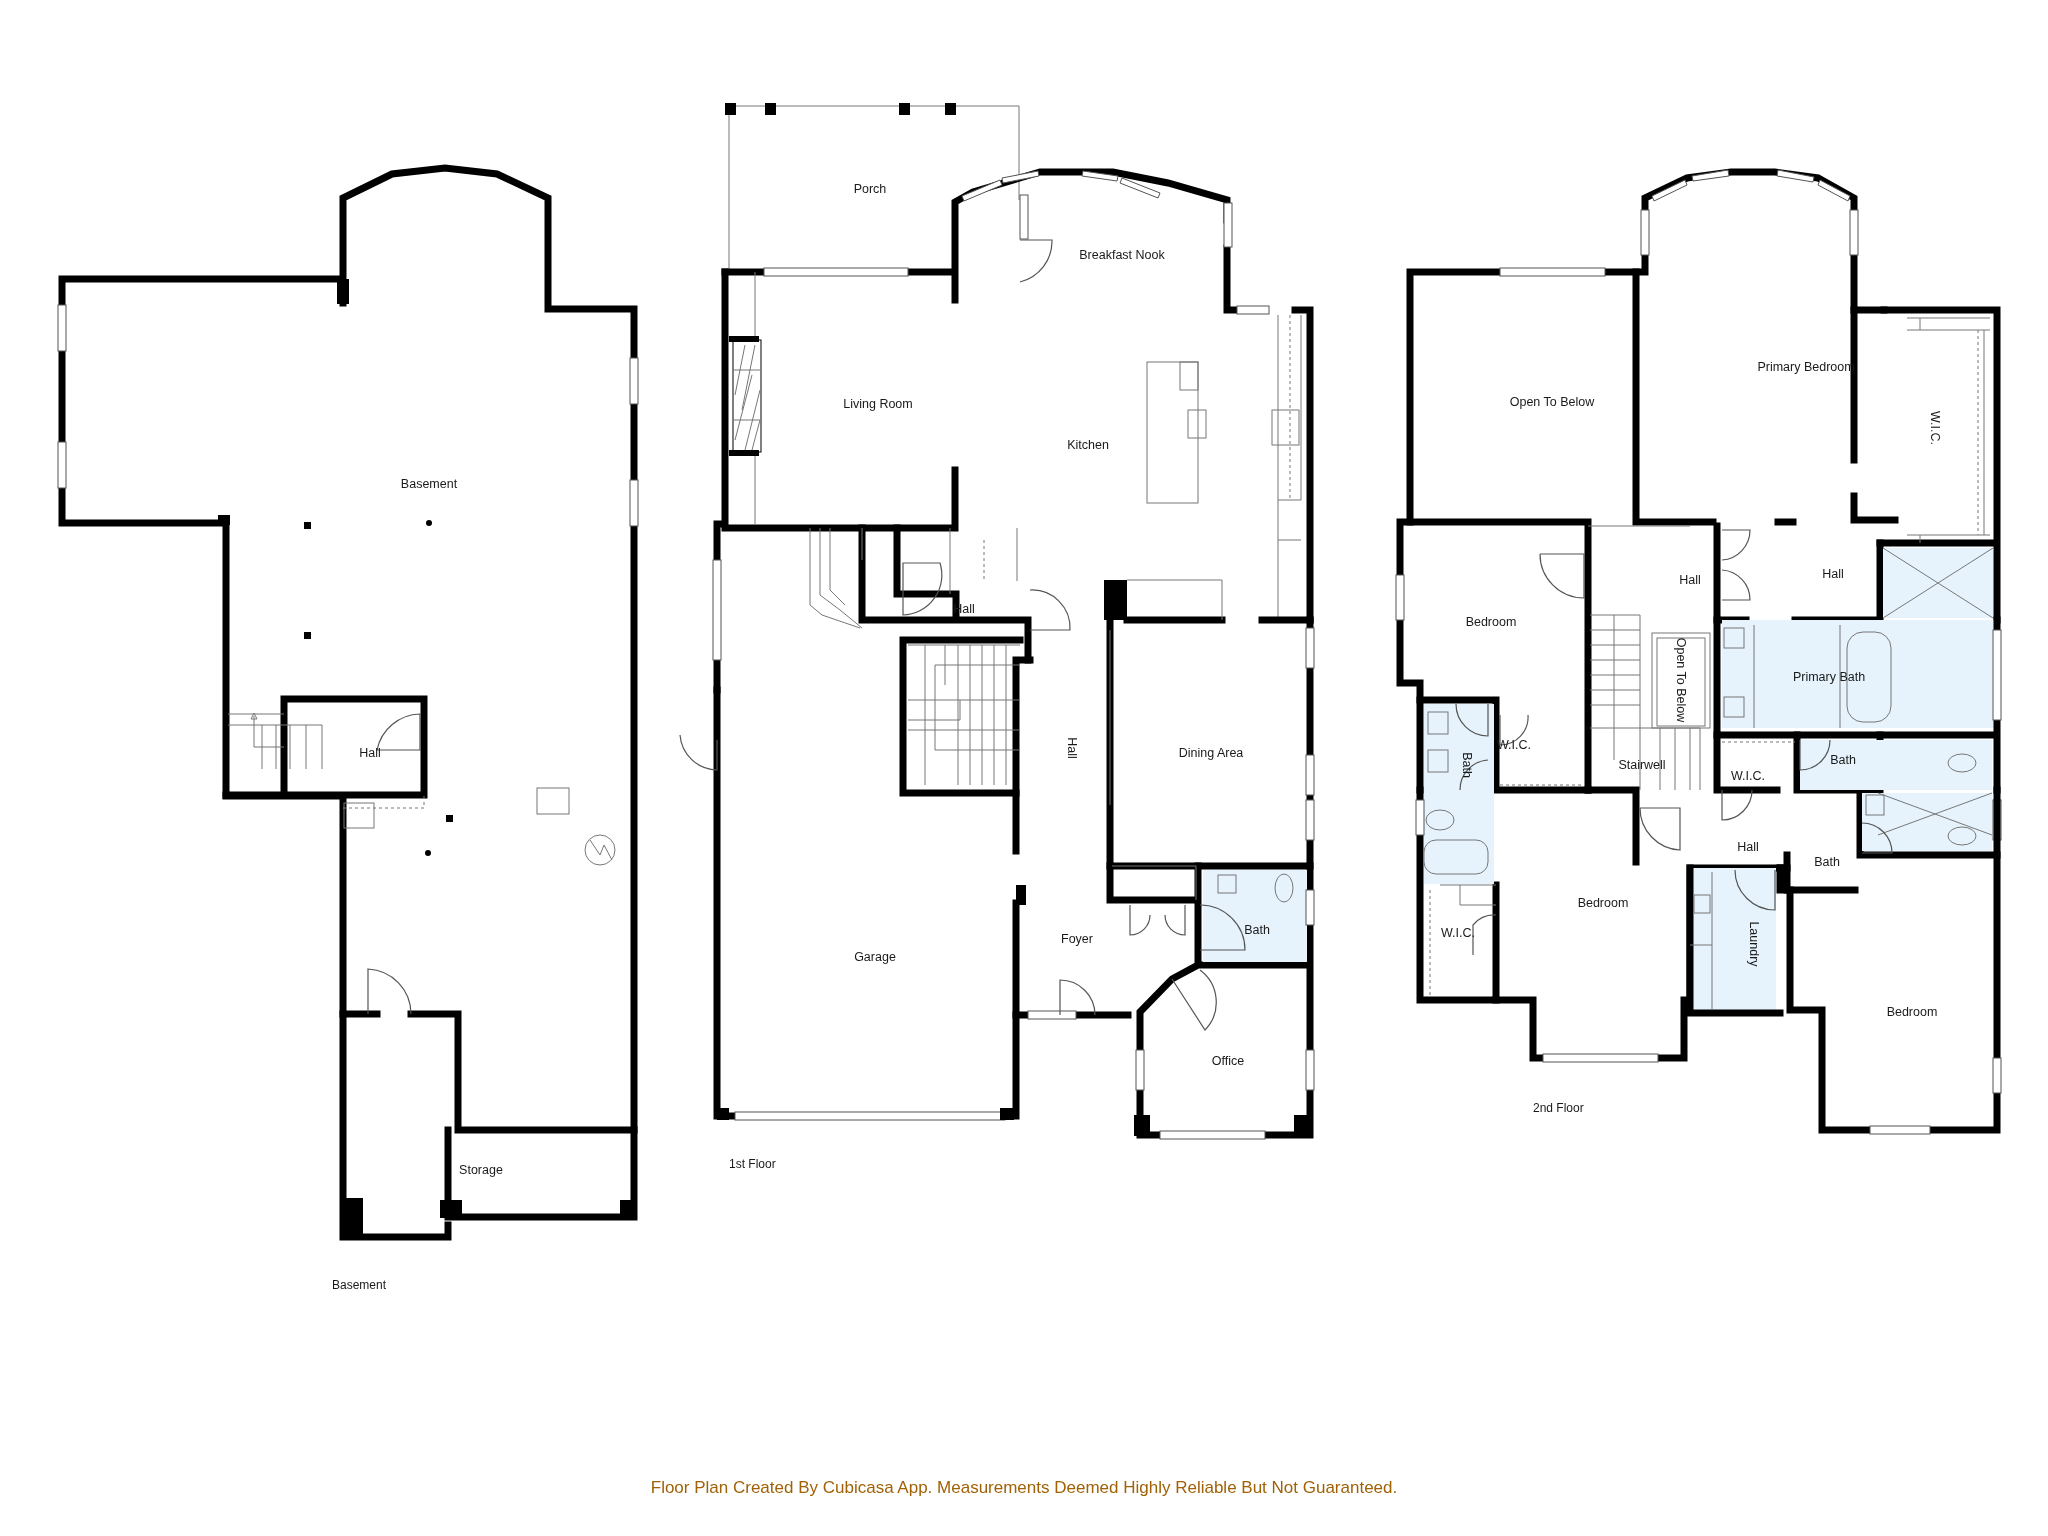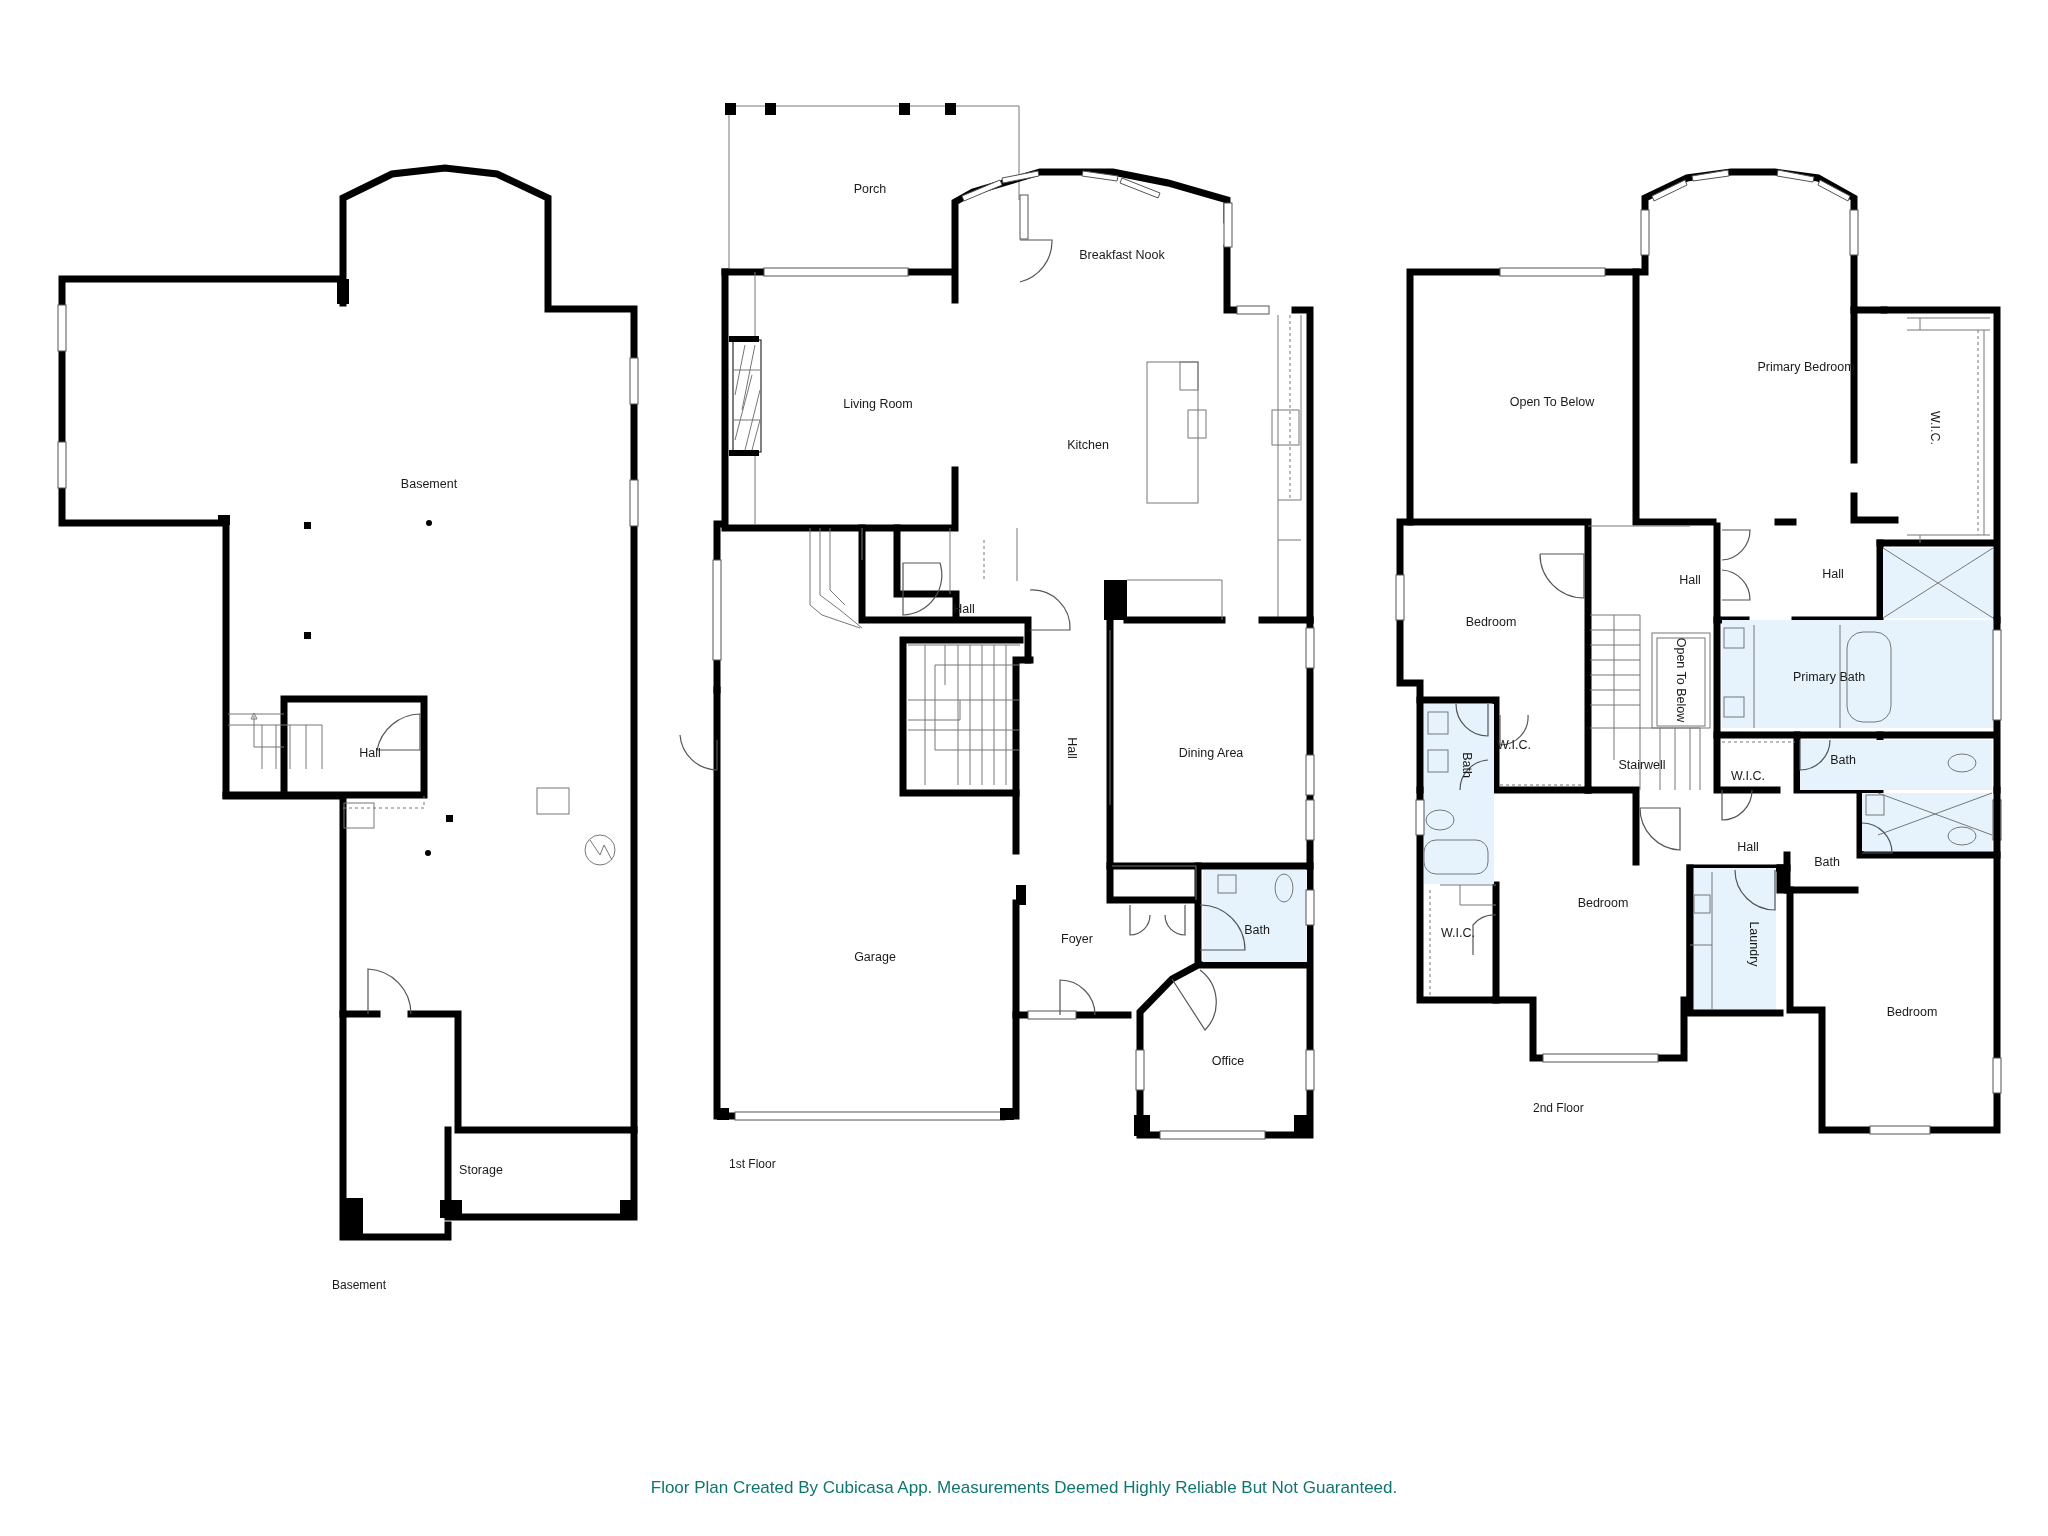--- a/index.html
+++ b/index.html
@@ -7,21 +7,21 @@
   svg { position:absolute; left:0; top:0; }
   .wall { fill:none; stroke:#000; stroke-width:7; stroke-linejoin:miter; stroke-linecap:square; }
   .thin { fill:none; stroke:#555; stroke-width:1.2; }
   .hair { fill:none; stroke:#777; stroke-width:1; }
   .dash { fill:none; stroke:#777; stroke-width:1; stroke-dasharray:3 3; }
   .win { fill:#fff; stroke:#555; stroke-width:1; }
   .blk { fill:#000; }
   .wet { fill:#e6f3fc; }
   .lbl { font-family:"Liberation Sans", sans-serif; font-size:12.5px; fill:#1a1a1a; text-anchor:middle; }
   .flabel { font-family:"Liberation Sans", sans-serif; font-size:12px; fill:#1a1a1a; }
-  .footer { position:absolute; left:0; width:2048px; top:1478px; text-align:center; font-family:"Liberation Sans", sans-serif; font-size:17px; color:#0f766e; }
+  .footer { position:absolute; left:0; width:2048px; top:1478px; text-align:center; font-family:"Liberation Sans", sans-serif; font-size:17px; color:#a16207; }
 </style>
 </head>
 <body>
 
 <svg width="2048" height="1536" viewBox="0 0 2048 1536">
 
   <g>
     <path class="wall" d="M62,279 L343,279 L343,303 M343,279 L343,198 L392,174 L445,168 L497,174 L548,198 L548,309 L634,309 L634,1217 L448,1217 L448,1130 M62,279 L62,523 L226,523 L226,795 L284,795 M62,523 L62,279"></path>
     <path class="wall" d="M226,795 L226,796 L343,796 L343,800 L343,1237 L448,1237 L448,1225"></path>
     <rect class="blk" x="337" y="279" width="12" height="25"></rect>

